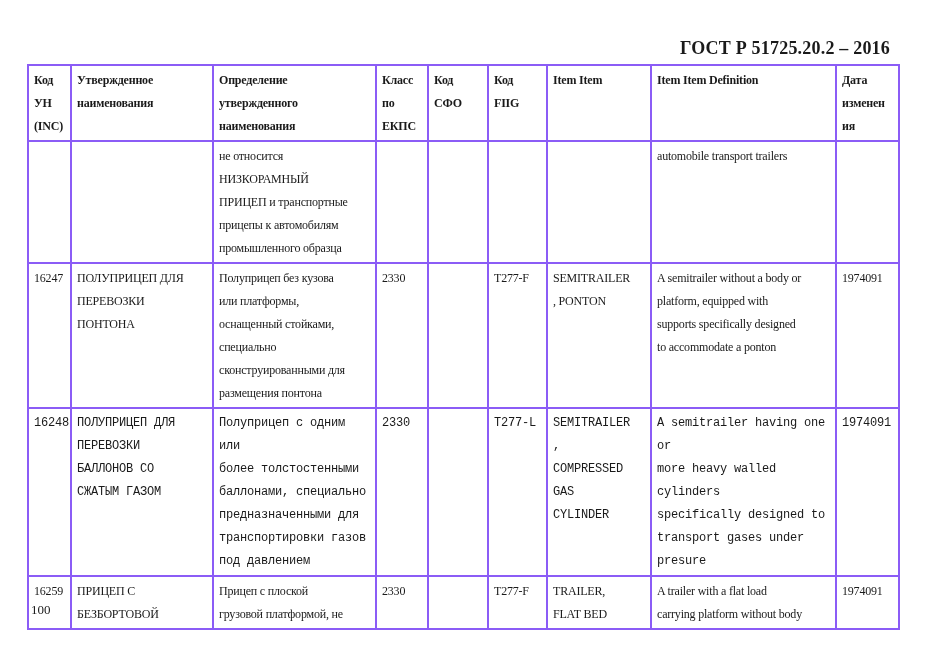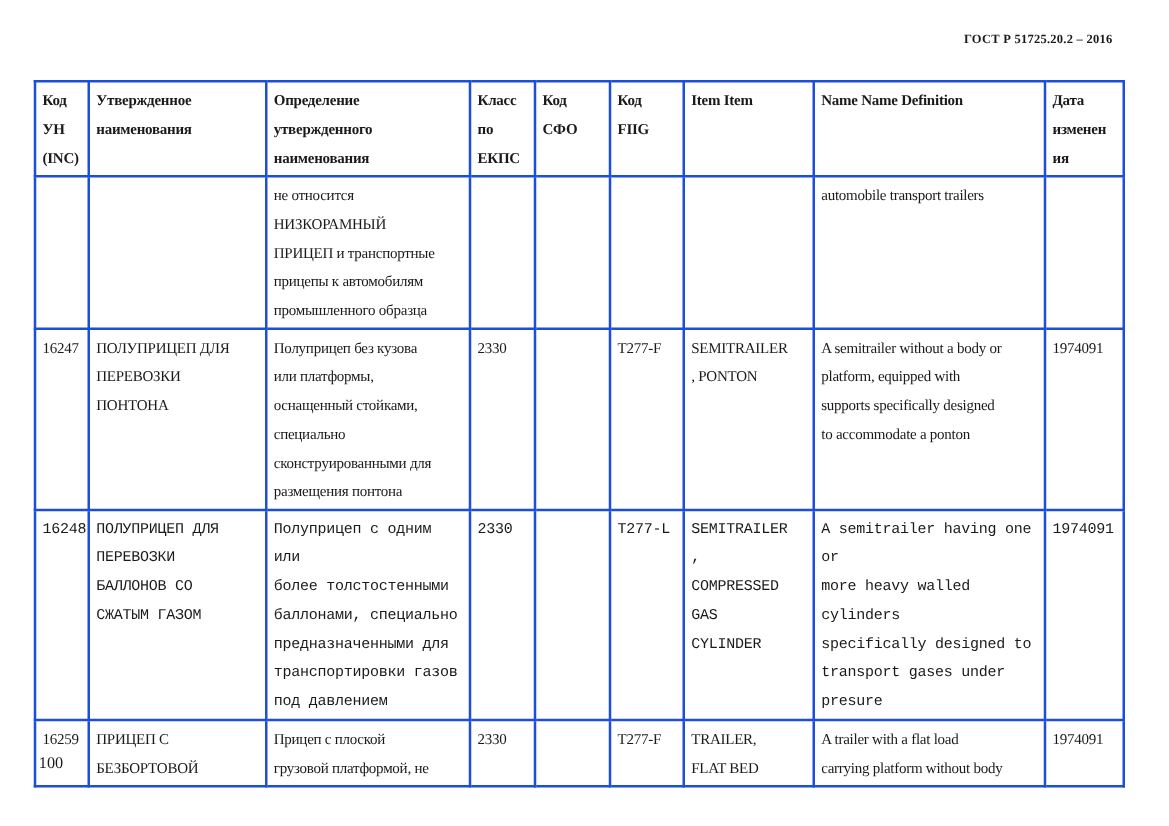--- a/index.html
+++ b/index.html
@@ -10,38 +10,38 @@
   body {
     width: 935px;
     height: 661px;
     position: relative;
     overflow: hidden;
     font-family: "Liberation Serif", "DejaVu Serif", serif;
     color: #1a1a1a;
   }
   .doc-header {
     position: absolute;
-    top: 26px;
+    top: 38px;
     right: 45px;
-    font-size: 10px;
+    font-size: 18px;
     font-weight: bold;
     letter-spacing: 0.2px;
     white-space: nowrap;
   }
   table.catalog {
     position: absolute;
     left: 27px;
     top: 64px;
     width: 871px;
     border-collapse: collapse;
     table-layout: fixed;
   }
   table.catalog th,
   table.catalog td {
-    border: 2px solid #1d4ed8;
+    border: 2px solid #8b5cf6;
     vertical-align: top;
     text-align: left;
     font-size: 12px;
     line-height: 23px;
     letter-spacing: -0.2px;
     padding: 3px 4px 2px 5px;
     white-space: pre-line;
     overflow: hidden;
     font-weight: normal;
   }
@@ -88,21 +88,21 @@
 утвержденного
 наименования</th>
       <th>Класс
 по
 ЕКПС</th>
       <th>Код
 СФО</th>
       <th>Код
 FIIG</th>
       <th>Item Item</th>
-      <th>Name Name Definition</th>
+      <th>Item Item Definition</th>
       <th>Дата
 изменен
 ия</th>
     </tr>
   </thead>
   <tbody>
     <tr class="r1">
       <td></td>
       <td></td>
       <td>не относится

